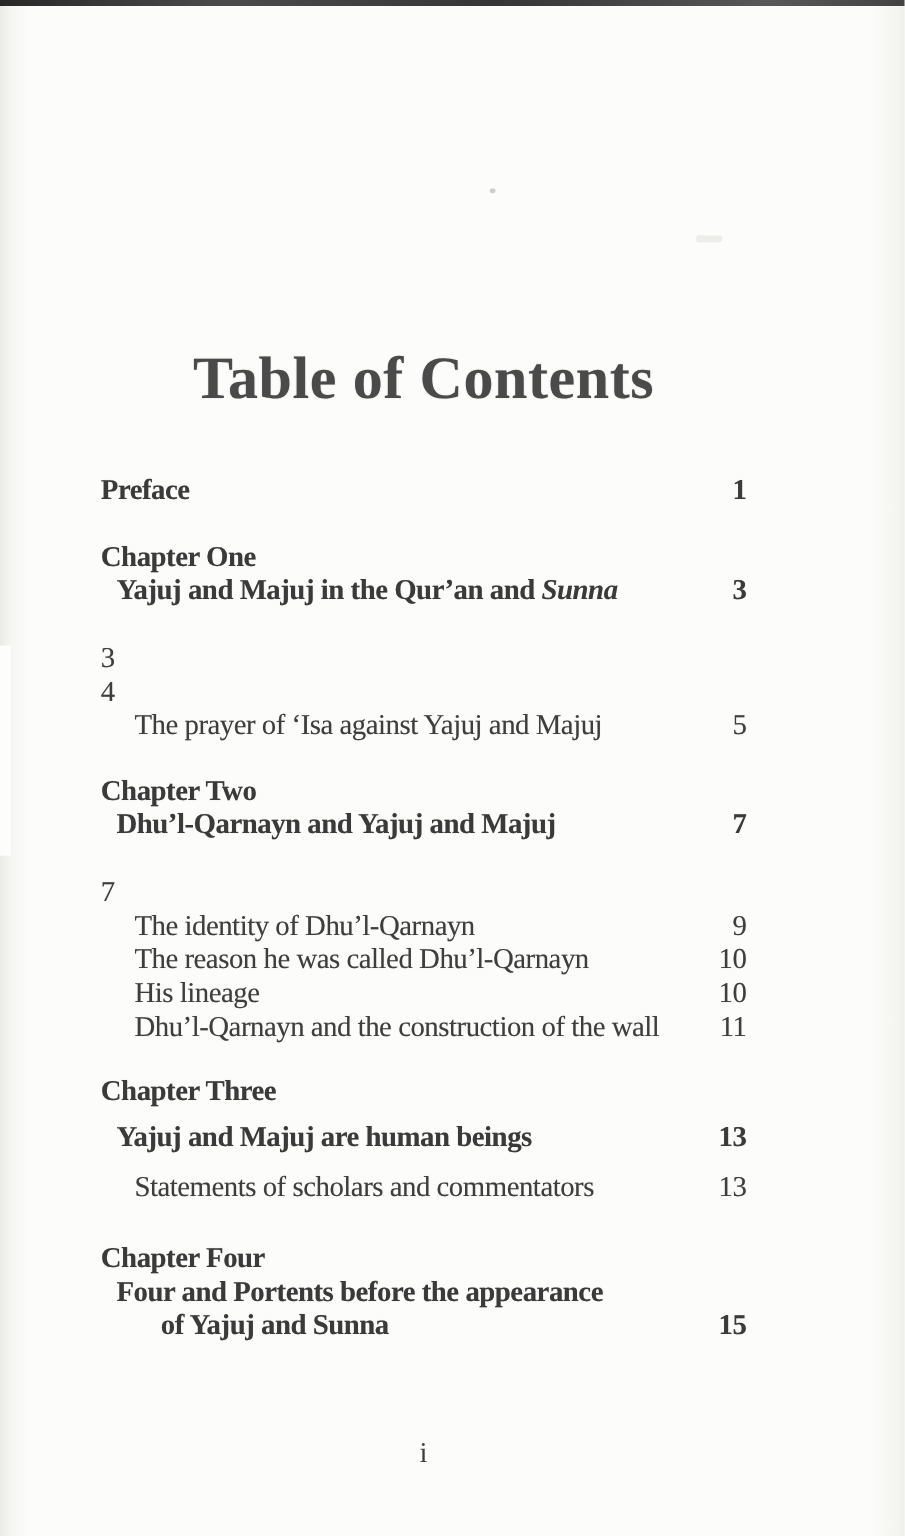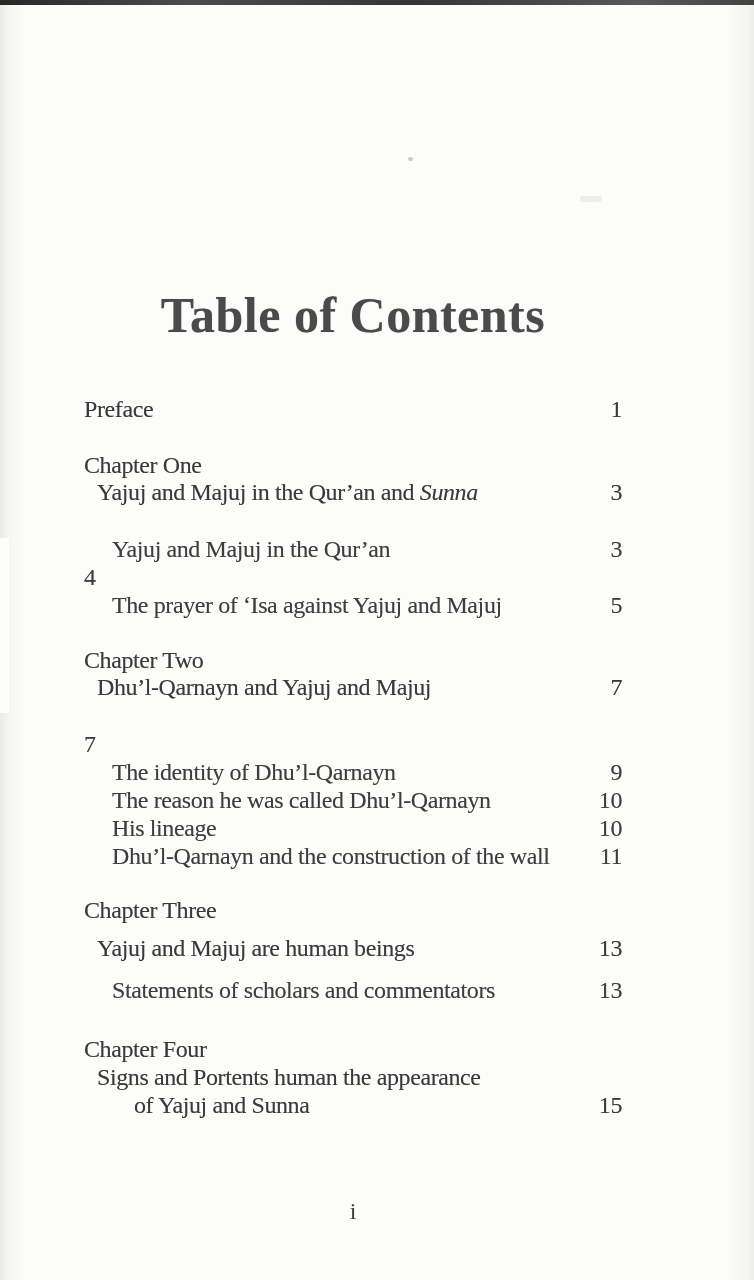--- a/index.html
+++ b/index.html
@@ -73,21 +73,21 @@
     justify-content: space-between;
     align-items: baseline;
     font-size: 24px;
     line-height: 28px;
     letter-spacing: -0.4px;
     white-space: nowrap;
     text-shadow: 0 0 0.6px rgba(62,62,62,0.4);
   }
   .row .label { flex: 0 1 auto; }
   .row .pagenum { flex: 0 0 auto; text-align: right; }
-  .bold { font-weight: 400; color: #3a3a3a; gap: 34px; }
+  .bold { font-weight: 700; color: #3a3a3a; gap: 34px; }
   .it { font-style: italic; }
   .ind-1 .label { padding-left: 13px; }
   .ind-2 .label { padding-left: 28px; }
   .ind-3 .label { padding-left: 50px; }
   .folio {
     position: absolute;
     left: 84px;
     width: 538px;
     top: 1198px;
     text-align: center;
@@ -116,21 +116,20 @@
 
     <div class="row bold" style="top:451px">
       <span class="label">Chapter One</span>
     </div>
     <div class="row bold ind-1" style="top:478px">
       <span class="label"><span>Yajuj and Majuj in the Qur’an and </span><span class="it">Sunna</span></span>
       <span class="pagenum">3</span>
     </div>
 
     <div class="row ind-2" style="top:535px">
-      <span class="label">Yajuj and Majuj in the Qur’an</span>
       <span class="pagenum">3</span>
     </div>
     <div class="row ind-2" style="top:563px">
       <span class="pagenum">4</span>
     </div>
     <div class="row ind-2" style="top:591px">
       <span class="label">The prayer of ‘Isa against Yajuj and Majuj</span>
       <span class="pagenum">5</span>
     </div>
 
@@ -172,21 +171,21 @@
 
     <div class="row ind-2" style="top:976px">
       <span class="label">Statements of scholars and commentators</span>
       <span class="pagenum">13</span>
     </div>
 
     <div class="row bold" style="top:1035px">
       <span class="label">Chapter Four</span>
     </div>
     <div class="row bold ind-1" style="top:1063px">
-      <span class="label">Signs and Portents human the appearance</span>
+      <span class="label">Four and Portents before the appearance</span>
     </div>
     <div class="row bold ind-3" style="top:1091px">
       <span class="label">of Yajuj and Sunna</span>
       <span class="pagenum">15</span>
     </div>
 
   </div>
 
   <div class="folio">i</div>
 

